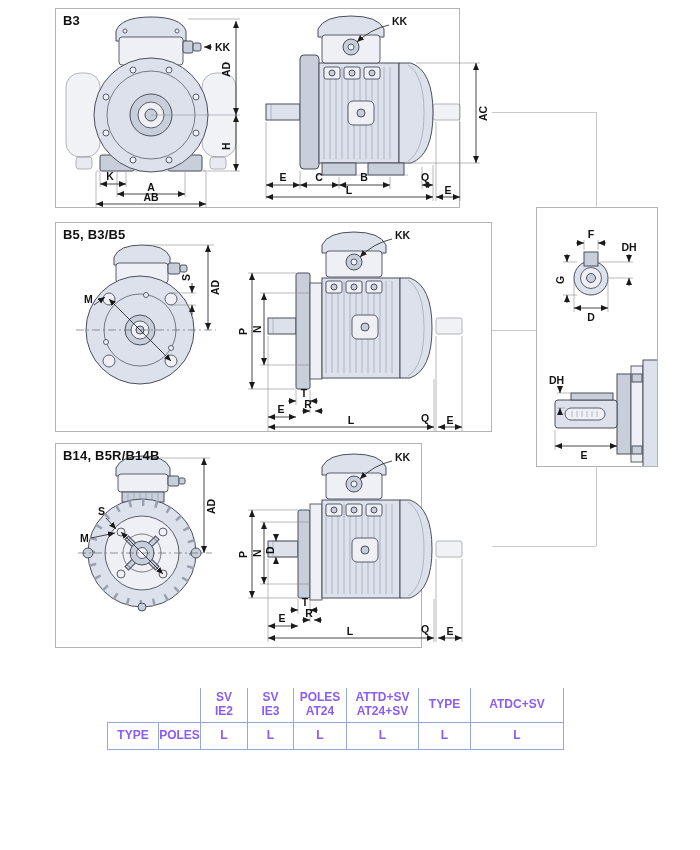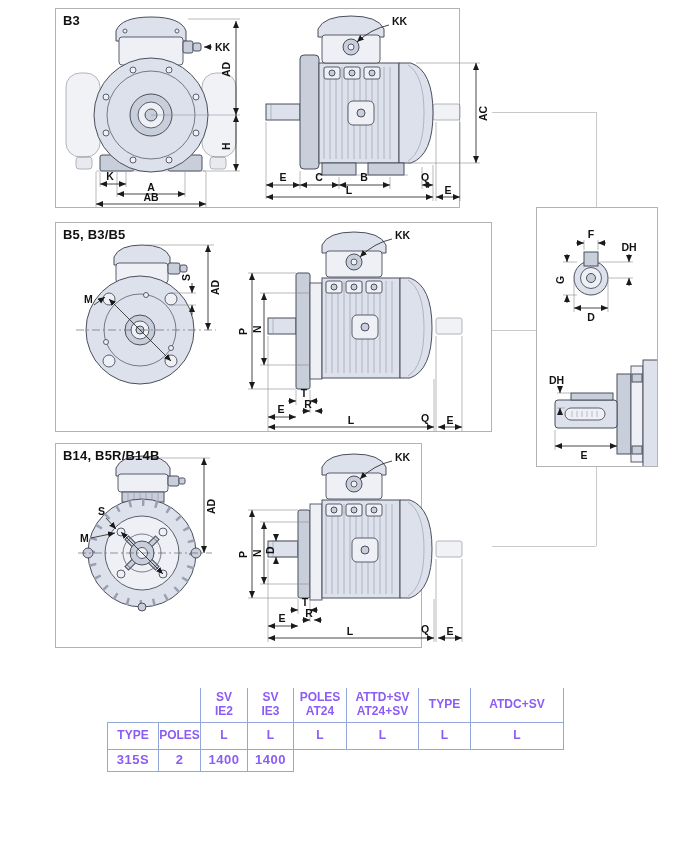--- a/index.html
+++ b/index.html
@@ -426,26 +426,16 @@
     <tr class="r2">
       <td>TYPE</td>
       <td>POLES</td>
       <td class="c-blue">L</td>
       <td class="c-green">L</td>
       <td>L</td>
       <td>L</td>
       <td>L</td>
       <td>L</td>
     </tr>
-    <tr class="r3">
-      <td>315S</td>
-      <td>2</td>
-      <td class="c-blue">1400</td>
-      <td class="c-green">1400</td>
-      <td class="noborder"></td>
-      <td class="noborder"></td>
-      <td class="noborder"></td>
-      <td class="noborder"></td>
-    </tr>
   </tbody>
     </table>
 
 </div>
 
 </body></html>

